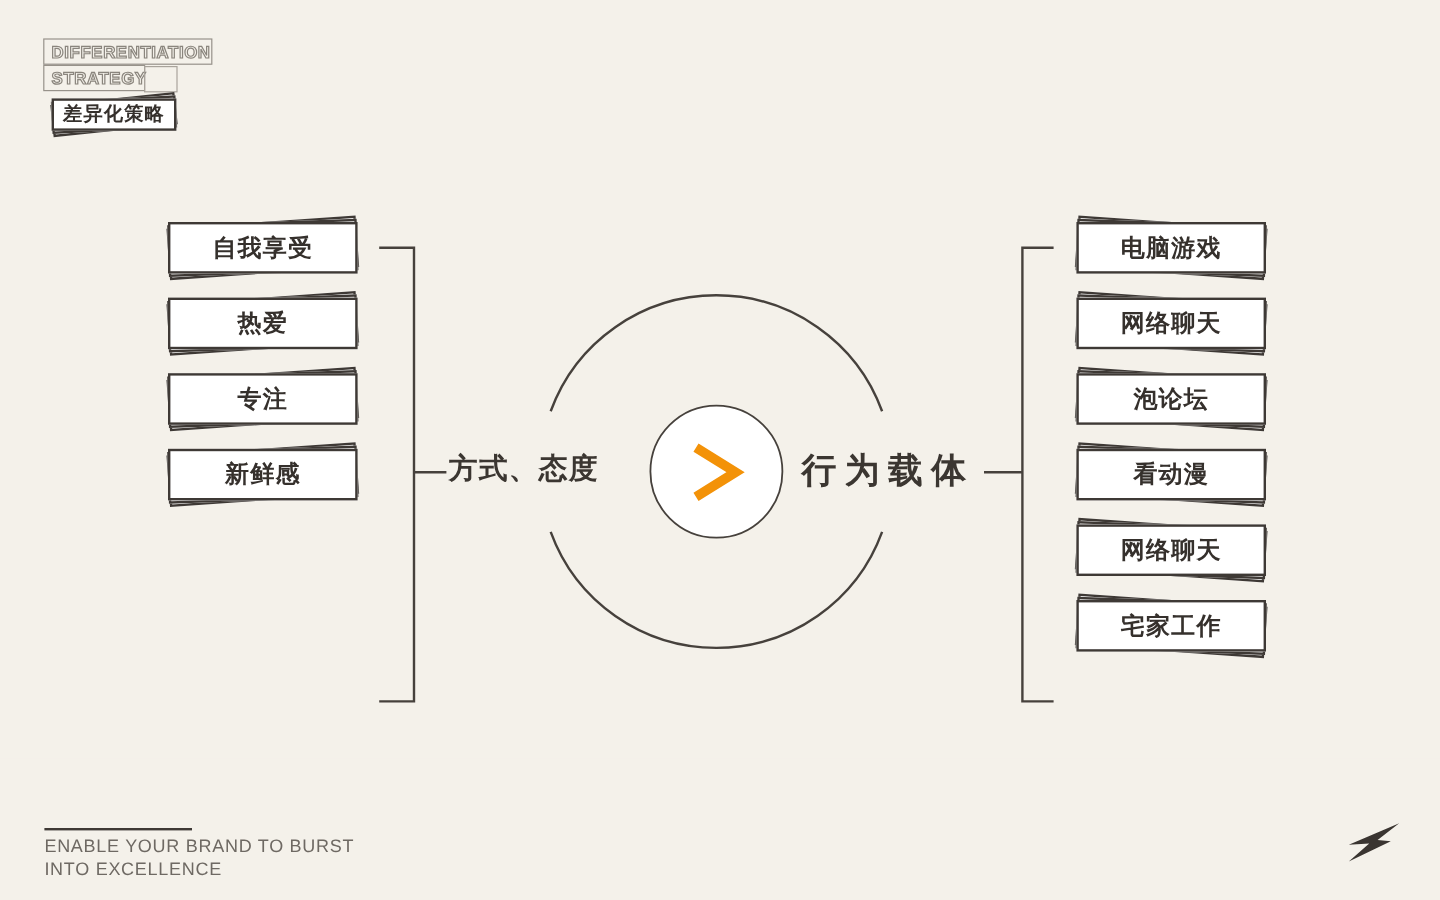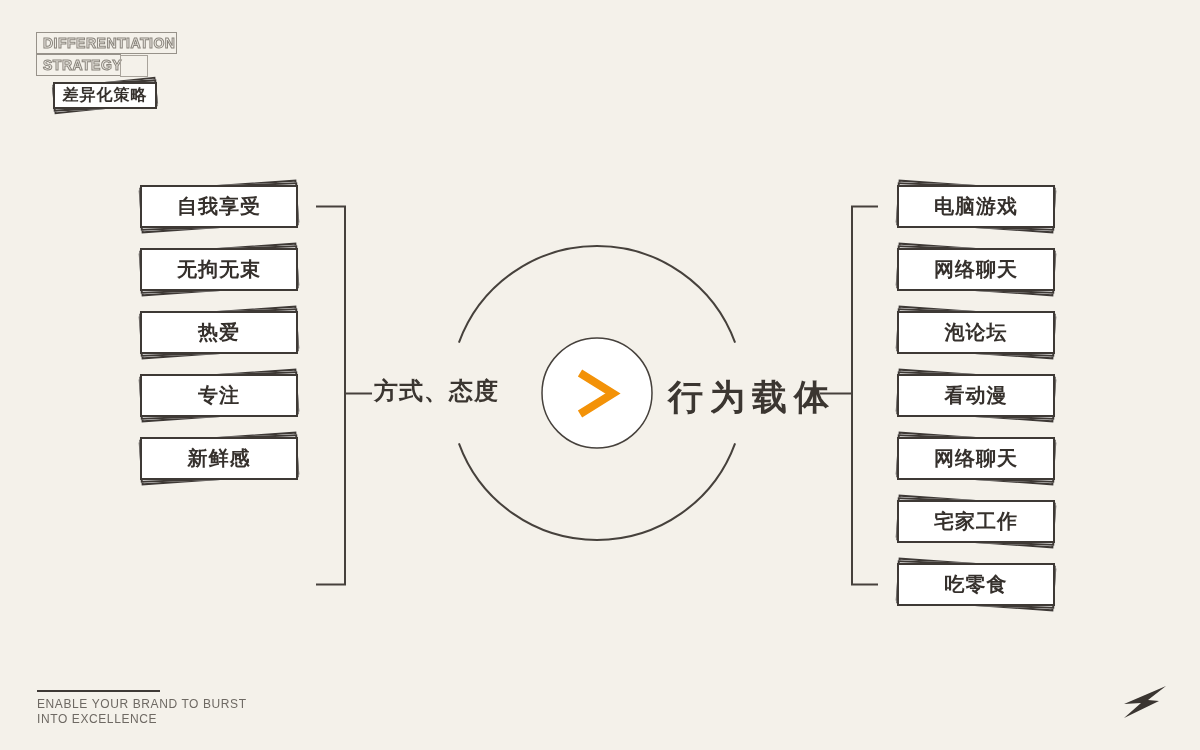--- a/index.html
+++ b/index.html
@@ -22,21 +22,21 @@
   .en-box.l2{width:85px;margin-top:-1px;}
   .row2{display:flex;align-items:center;}
   .deco-box{width:26px;height:20px;border:1px solid #A8A39B;margin-top:1px;margin-left:-1px;}
   .outline-text{
     font-size:14px;font-weight:bold;letter-spacing:.5px;color:#8A857D;
     white-space:nowrap;line-height:1;
   }
   @supports (-webkit-text-stroke: 1px #000){
     .outline-text{color:transparent;-webkit-text-stroke:1px #8A857D;}
   }
-  .cn-wrap{position:relative;width:104px;height:27px;margin-top:5px;margin-left:17px;}
+  .cn-wrap{position:relative;width:104px;height:27px;margin-top:5px;margin-left:7px;}
   .cn-wrap .card{position:absolute;inset:0;background:#FFFFFF;border:2px solid #3E3935;box-sizing:border-box;}
   .cn-wrap .b1{transform:rotate(-3deg);}
   .cn-wrap .b2{transform:rotate(-6deg);}
   .cn-wrap .main{display:flex;align-items:center;justify-content:center;
     font-size:16px;font-weight:bold;color:#35302C;letter-spacing:1px;}
 
   
   .col{position:absolute;width:158px;}
   .col.left{left:140px;top:185px;}
   .col.right{left:897px;top:185px;}
@@ -45,29 +45,29 @@
   .col.left  .back1{transform:rotate(-2deg);}
   .col.left  .back2{transform:rotate(-4deg);}
   .col.right .back1{transform:rotate(2deg);}
   .col.right .back2{transform:rotate(4deg);}
   .stack-item .main{display:flex;align-items:center;justify-content:center;}
   .item-label{font-size:20px;font-weight:bold;color:#35302C;letter-spacing:1px;}
 
   
   .group-label{position:absolute;font-weight:bold;color:#3B3631;white-space:nowrap;line-height:1;}
   .left-label{left:374px;top:379px;font-size:24px;letter-spacing:1px;}
-  .right-label{left:668px;top:379px;font-size:35px;letter-spacing:7px;}
+  .right-label{left:668px;top:379px;font-size:29px;letter-spacing:7px;}
 
   
   svg.overlay{position:absolute;left:0;top:0;}
 
   
   .footer{position:absolute;left:37px;top:690px;}
   .footer-line{width:123px;height:2px;background:#3E3935;}
-  .tagline{margin-top:5px;font-size:12px;color:#6E6963;letter-spacing:.6px;line-height:1.25;}
+  .tagline{margin-top:5px;font-size:15px;color:#6E6963;letter-spacing:.6px;line-height:1.25;}
   .logo{position:absolute;left:1122px;top:684px;width:46px;height:36px;}
 </style>
 </head>
 <body>
 
 <div class="canvas">
 
   <div class="hdr">
     <div class="en-box l1">
       <span class="outline-text">DIFFERENTIATION</span>
@@ -102,27 +102,20 @@
 
       <div class="stack-item">
         <i class="card back2"></i>
         <i class="card back1"></i>
         <div class="card main">
           <span class="item-label">自我享受</span>
         </div>
       </div>
 
 
-      <div class="stack-item">
-        <i class="card back2"></i>
-        <i class="card back1"></i>
-        <div class="card main">
-          <span class="item-label">无拘无束</span>
-        </div>
-      </div>
 
       <div class="stack-item">
         <i class="card back2"></i>
         <i class="card back1"></i>
         <div class="card main">
           <span class="item-label">热爱</span>
         </div>
       </div>
 
       <div class="stack-item">
@@ -186,27 +179,20 @@
       </div>
 
       <div class="stack-item">
         <i class="card back2"></i>
         <i class="card back1"></i>
         <div class="card main">
           <span class="item-label">宅家工作</span>
         </div>
       </div>
 
-      <div class="stack-item">
-        <i class="card back2"></i>
-        <i class="card back1"></i>
-        <div class="card main">
-          <span class="item-label">吃零食</span>
-        </div>
-      </div>
     </div>
 
   <div class="group-label left-label">方式、态度</div>
   <div class="group-label right-label">行为载体</div>
 
   <div class="footer">
     <div class="footer-line"></div>
     <div class="tagline">
       <div>ENABLE YOUR BRAND TO BURST</div>
       <div>INTO EXCELLENCE</div>

